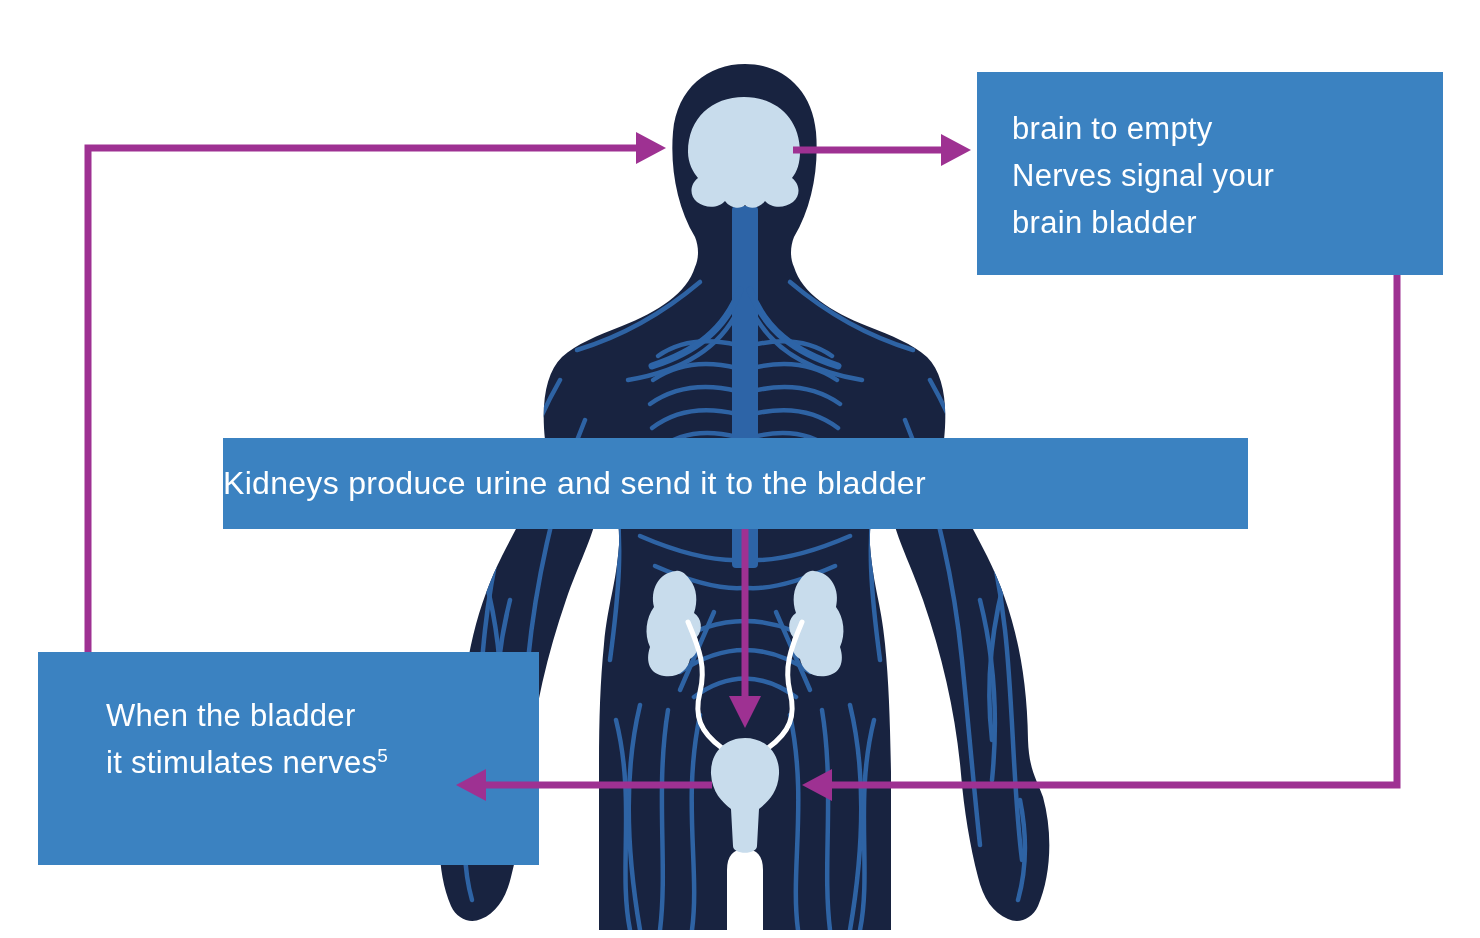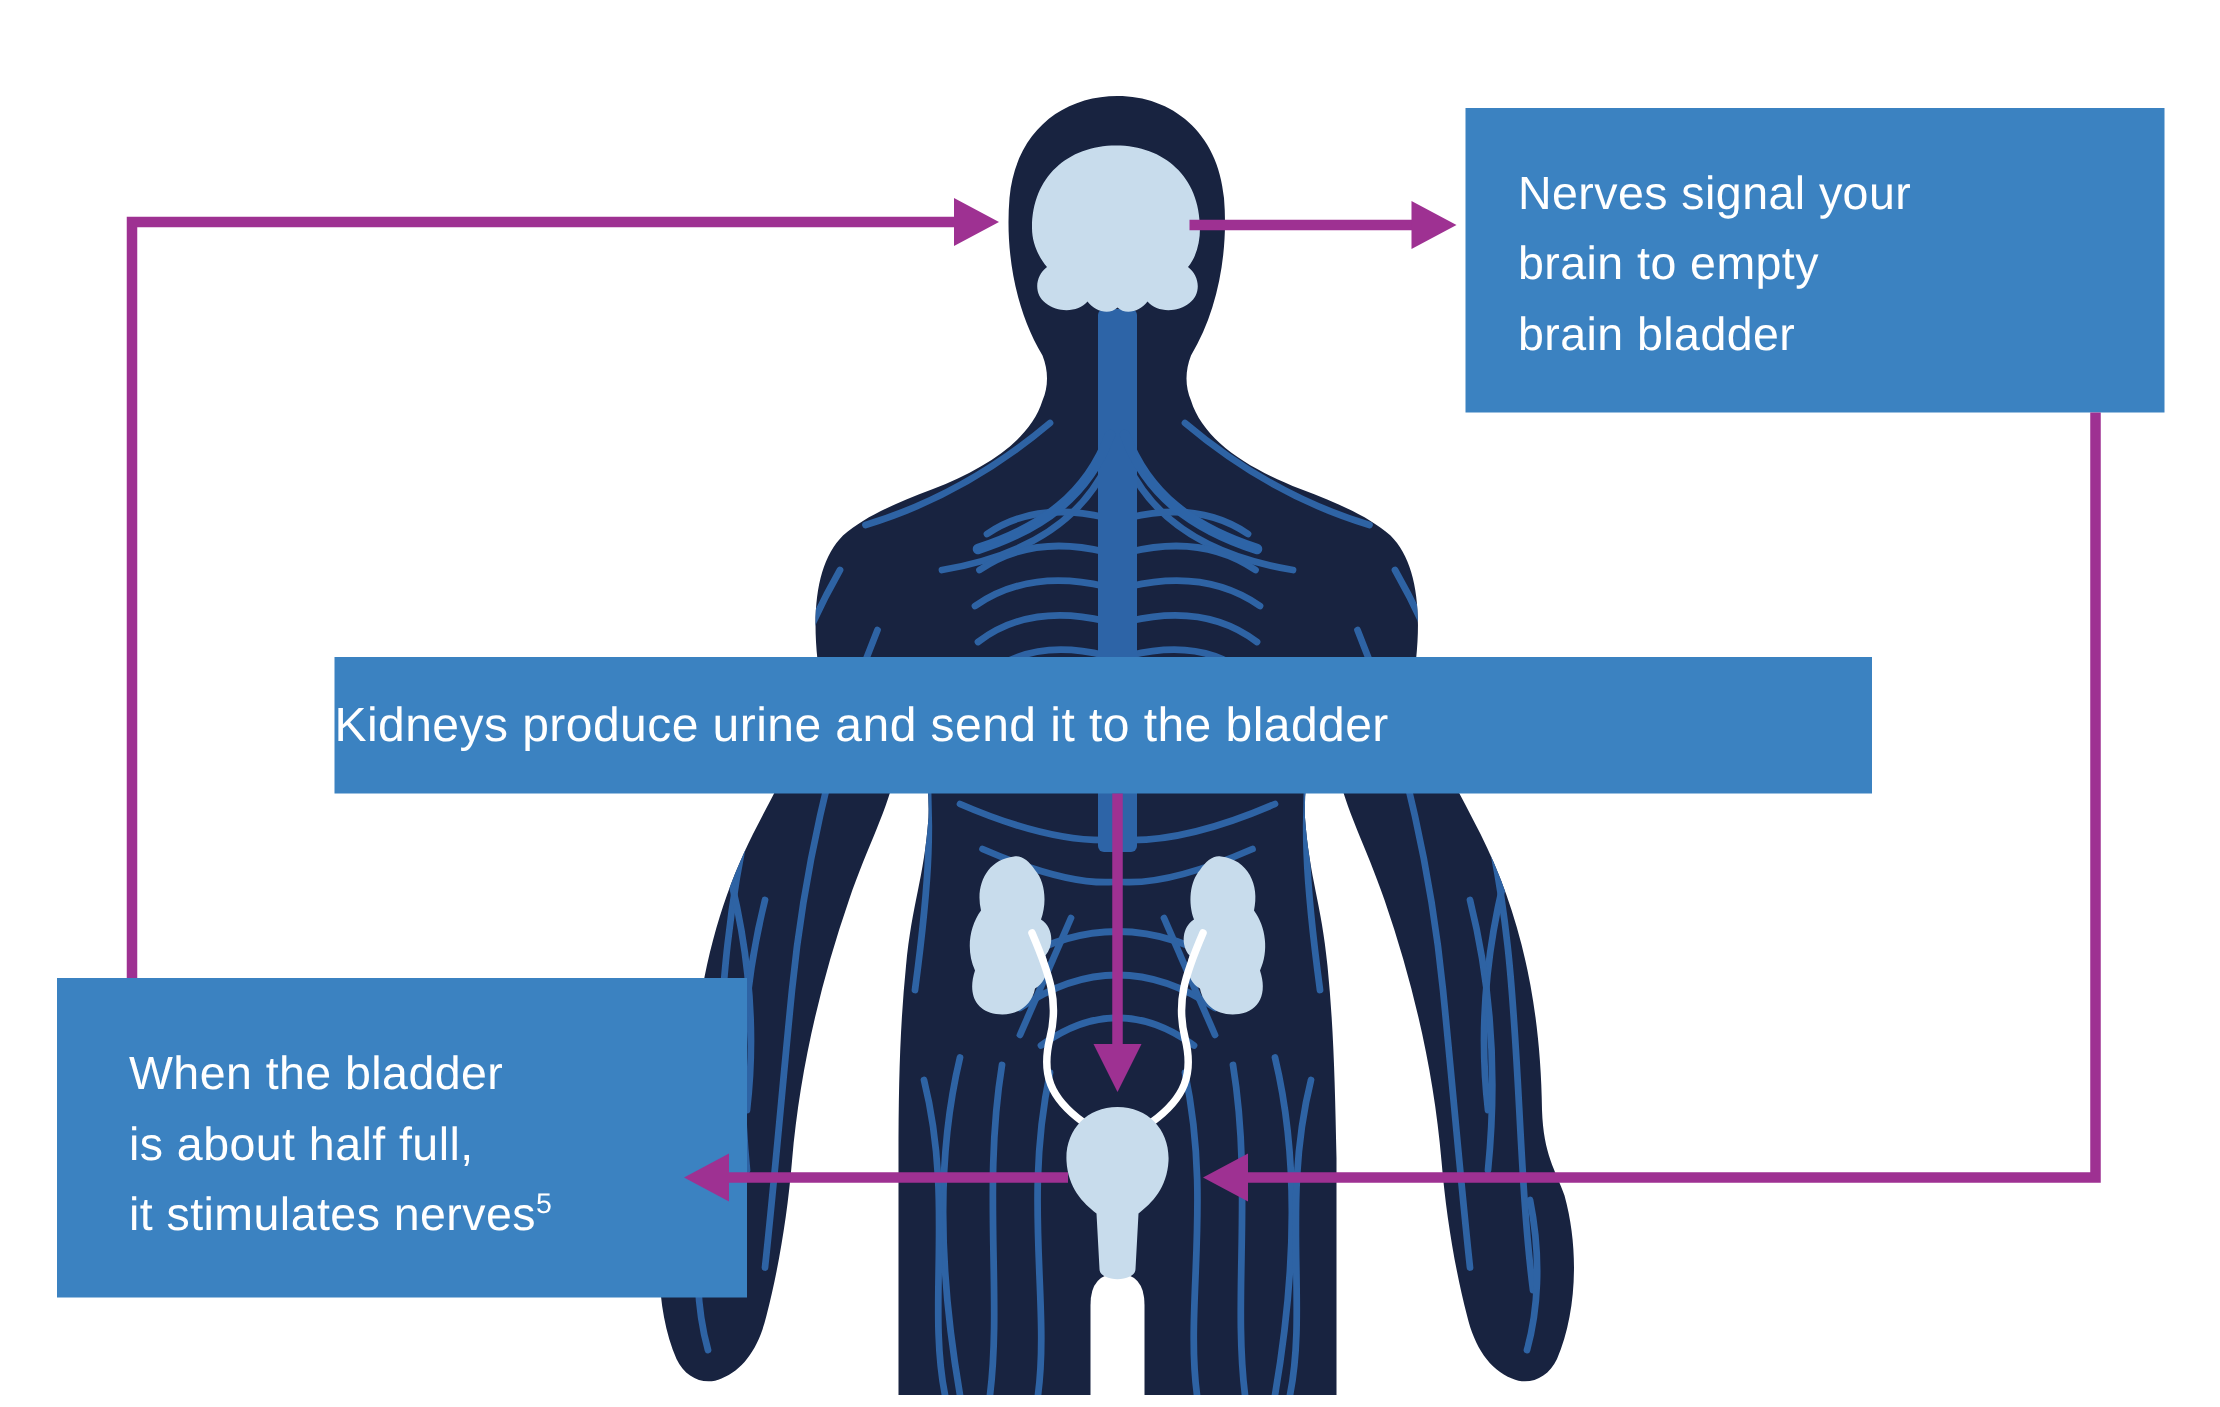--- a/index.html
+++ b/index.html
@@ -26,22 +26,22 @@
     left:977px;top:72px;width:466px;height:203px;
     padding:33px 20px 0 35px;
     font-size:31px;line-height:47px;letter-spacing:.3px;
   }
   #box-banner{
     left:223px;top:438px;width:1025px;height:91px;
     display:flex;align-items:center;justify-content:flex-start;
     font-size:32px;letter-spacing:.3px;
   }
   #box-bladder{
-    left:38px;top:652px;width:460px;height:213px;
-    padding:40px 16px 0 48px;
+    left:38px;top:652px;width:501px;height:213px;
+    padding:40px 16px 0 68px;
     font-size:31px;line-height:47px;letter-spacing:.3px;
   }
   .line{display:block;}
   sup.fn{font-size:19px;line-height:0;vertical-align:super;}
 </style>
 </head>
 <body>
 
 <div id="stage">
 
@@ -181,32 +181,31 @@
         <path d="M 802,622 C 790,650 784,668 790,692 C 796,716 790,732 768,748"></path>
       </g>
 
       <path fill="#c8dcec" d="M 745,738 C 766,738 780,754 779,774 C 778,792 768,802 759,809
                L 757,846 C 757,855 733,855 733,846 L 731,809
                C 722,802 712,792 711,774 C 710,754 724,738 745,738 Z"></path>
     </g>
   </svg>
 
   <div class="info-box" id="box-brain">
+    <span class="line">brain to empty</span>
     <span class="line">Nerves signal your</span>
-    <span class="line">brain to empty</span>
     <span class="line">brain bladder</span>
   </div>
 
   <div class="info-box" id="box-banner">
     <span>Kidneys produce urine and send it to the bladder</span>
   </div>
 
   <div class="info-box" id="box-bladder">
     <span class="line">When the bladder</span>
-    <span class="line">is about half full,</span>
     <span class="line"><span>it stimulates nerves</span><sup class="fn">5</sup></span>
   </div>
 
   <svg id="arrow-svg" viewBox="0 0 1480 938">
     <g stroke="#9e3192" stroke-width="7">
       <g fill="#9e3192">
 
         <g>
           <path fill="none" d="M 88,652 L 88,148 L 638,148"></path>
           <polygon stroke="none" points="636,132 636,164 666,148"></polygon>

